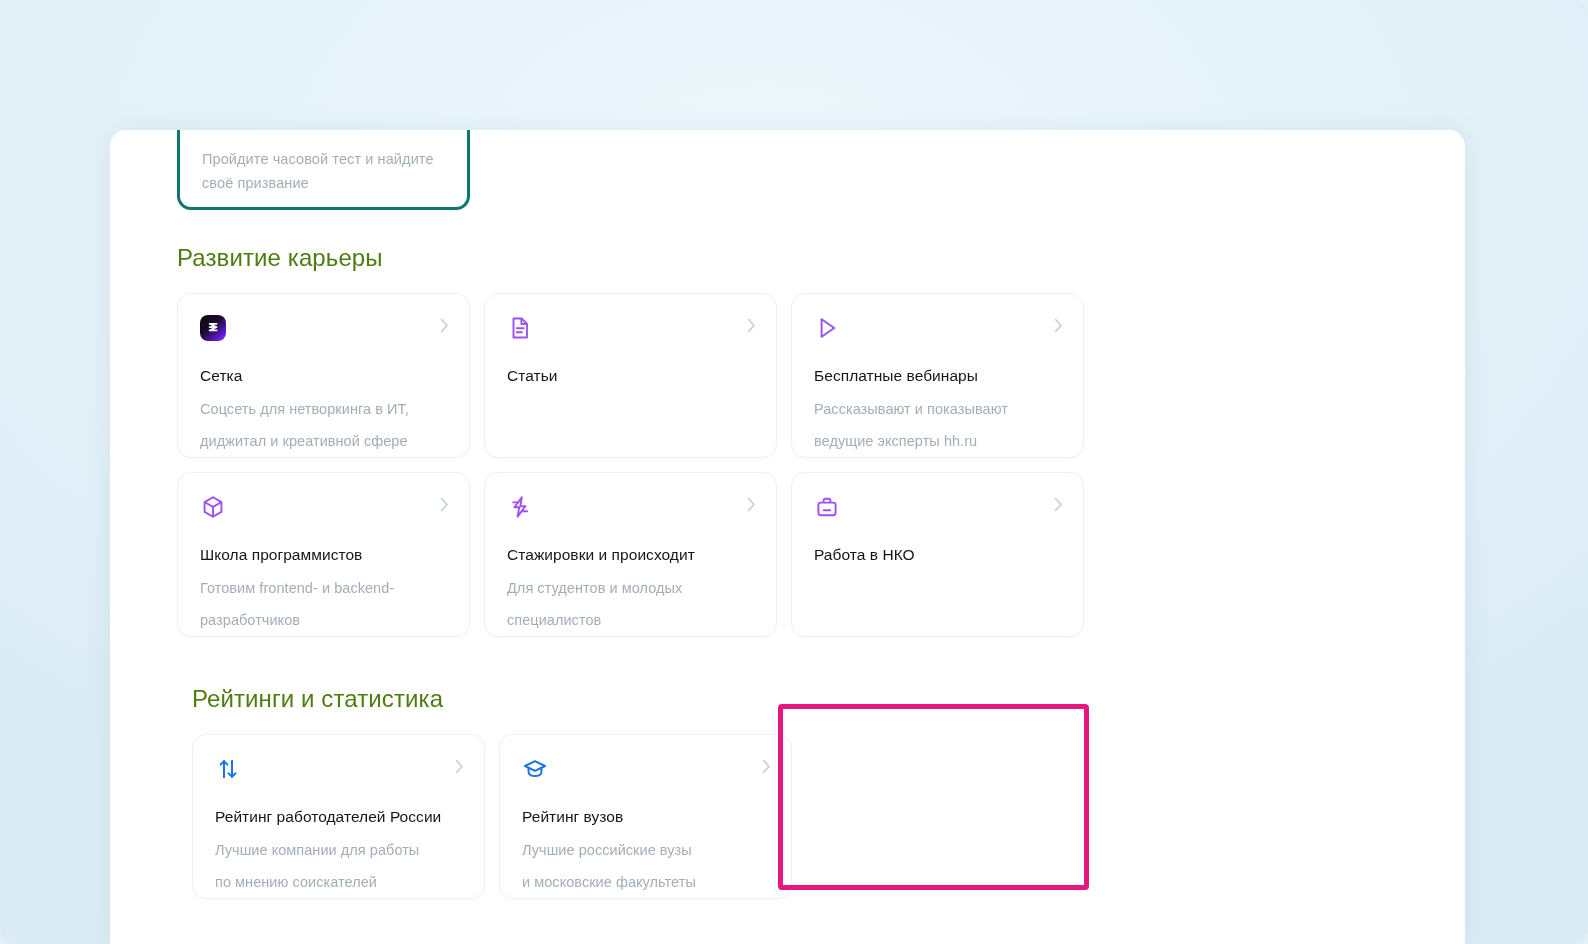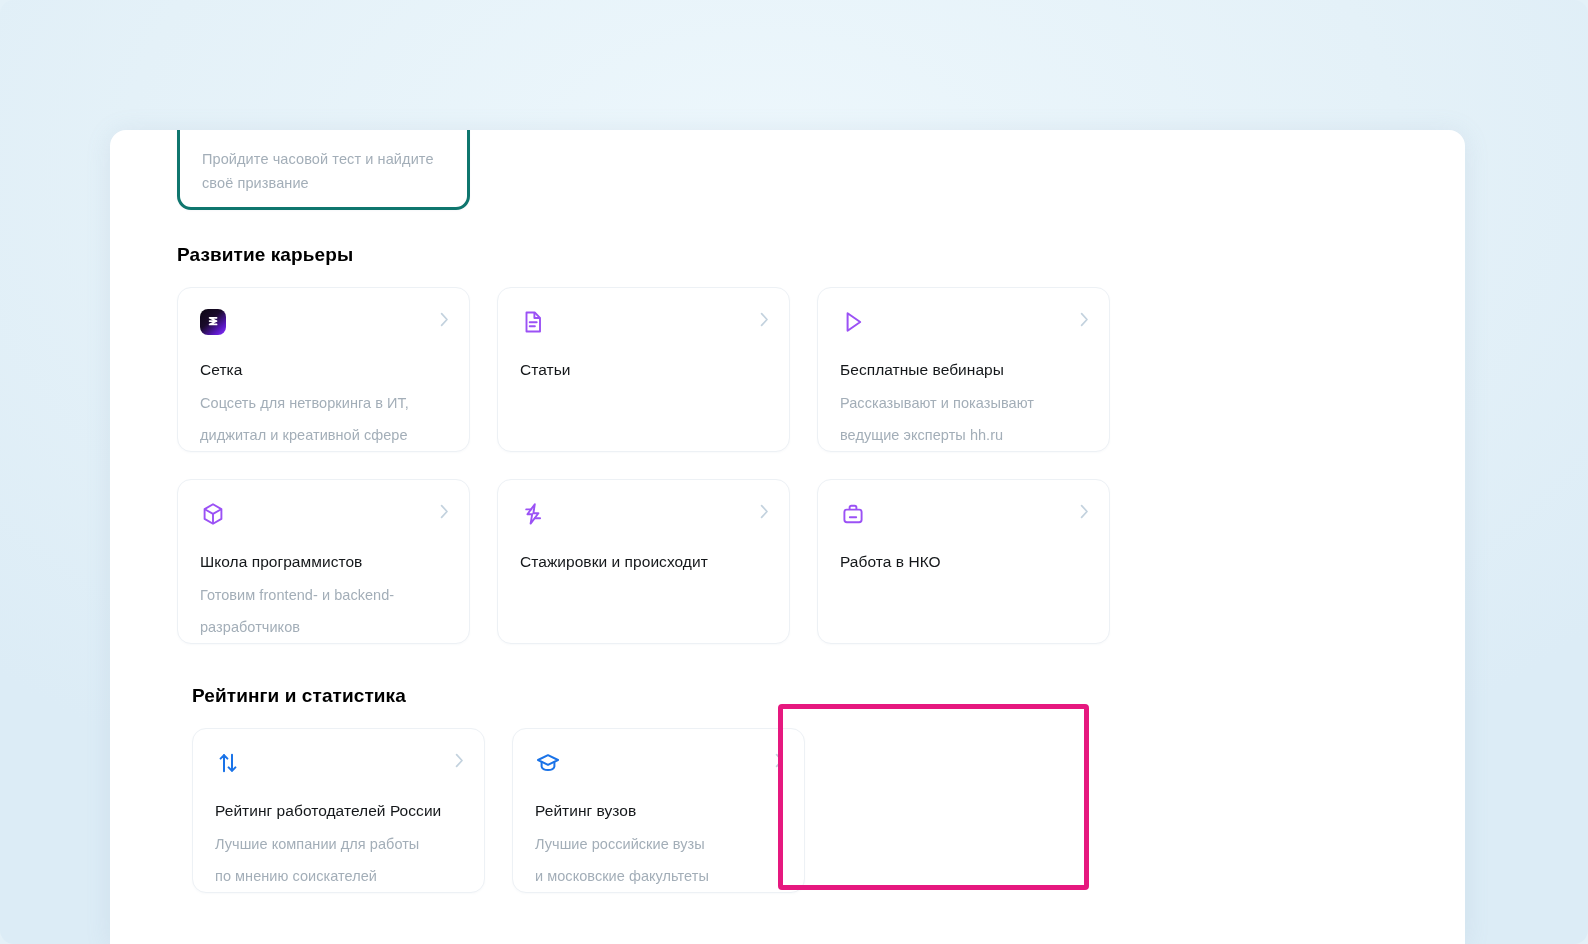--- a/index.html
+++ b/index.html
@@ -62,31 +62,31 @@
   
   .section {
     position: absolute;
     left: 67px;
     width: 1212px;
   }
   #section-career  { top: 114px; }
   #section-ratings { top: 555px; margin-left: 15px; }
 
   .section-title {
-    font-size: 19px;
-    font-weight: bold;
-    color: #000000;
+    font-size: 24px;
+    font-weight: normal;
+    color: #4d7c0f;
     letter-spacing: .1px;
     margin-bottom: 21px;
   }
 
   .card-grid {
     display: flex;
     flex-wrap: wrap;
-    gap: 27px;
+    gap: 14px;
   }
 
   
   .card {
     position: relative;
     width: 293px;
     height: 165px;
     background: #ffffff;
     border: 1px solid #edf1f5;
     border-radius: 14px;
@@ -240,20 +240,22 @@
             <path d="M14.8 3.2 L7.4 13.2 H12.2 L10.6 22.6 L18.4 12.2 H13.4 Z" stroke="#9b51f5" stroke-width="1.9" fill="none" stroke-linejoin="round" stroke-linecap="round"></path>
             <path d="M6.2 8.4 H11.4 M14.9 17.2 H20.1" stroke="#9b51f5" stroke-width="1.9" fill="none" stroke-linecap="round"></path>
           </svg>
         </span>
         <span class="card-chevron">
           <svg width="9" height="15" viewBox="0 0 9 15" aria-hidden="true">
             <path d="M1.6 1.6 L7 7.5 L1.6 13.4" stroke="currentColor" stroke-width="1.7" fill="none" stroke-linecap="round" stroke-linejoin="round"></path>
           </svg>
         </span>
         <div class="card-title">Стажировки и происходит</div>
+        <div class="card-sub">Для студентов и молодых
+специалистов</div>
       </div>
 
       <div class="card">
         <span class="card-icon">
           <svg width="26" height="26" viewBox="0 0 26 26" aria-hidden="true">
             <rect x="4.4" y="8.6" width="17.2" height="12.6" rx="2.4" stroke="#9b51f5" stroke-width="1.9" fill="none"></rect>
             <path d="M9.6 8.5 V6.4 a1.7 1.7 0 0 1 1.7-1.7 h3.4 a1.7 1.7 0 0 1 1.7 1.7 V8.5" stroke="#9b51f5" stroke-width="1.9" fill="none" stroke-linejoin="round"></path>
             <path d="M9.8 16.2 H16.2" stroke="#9b51f5" stroke-width="1.9" fill="none" stroke-linecap="round"></path>
           </svg>
         </span>

